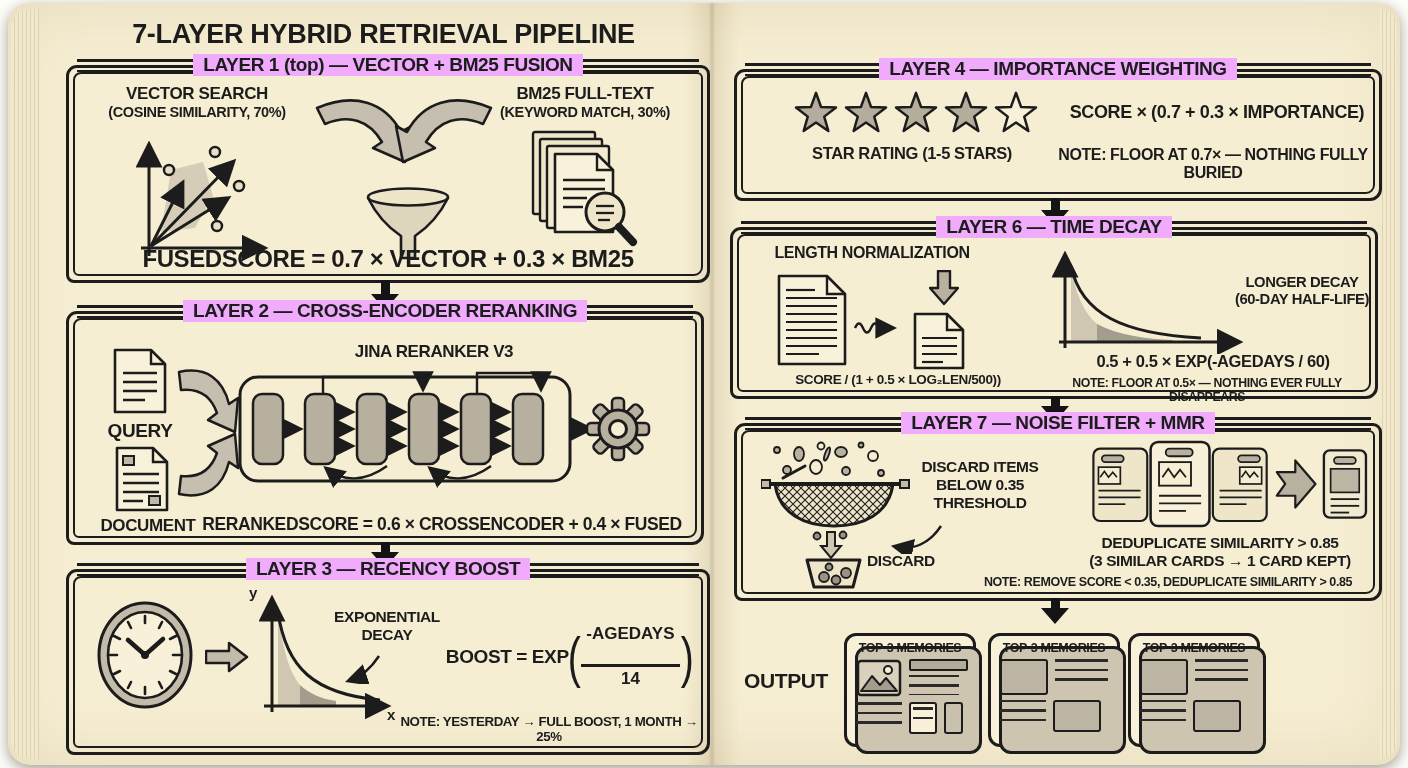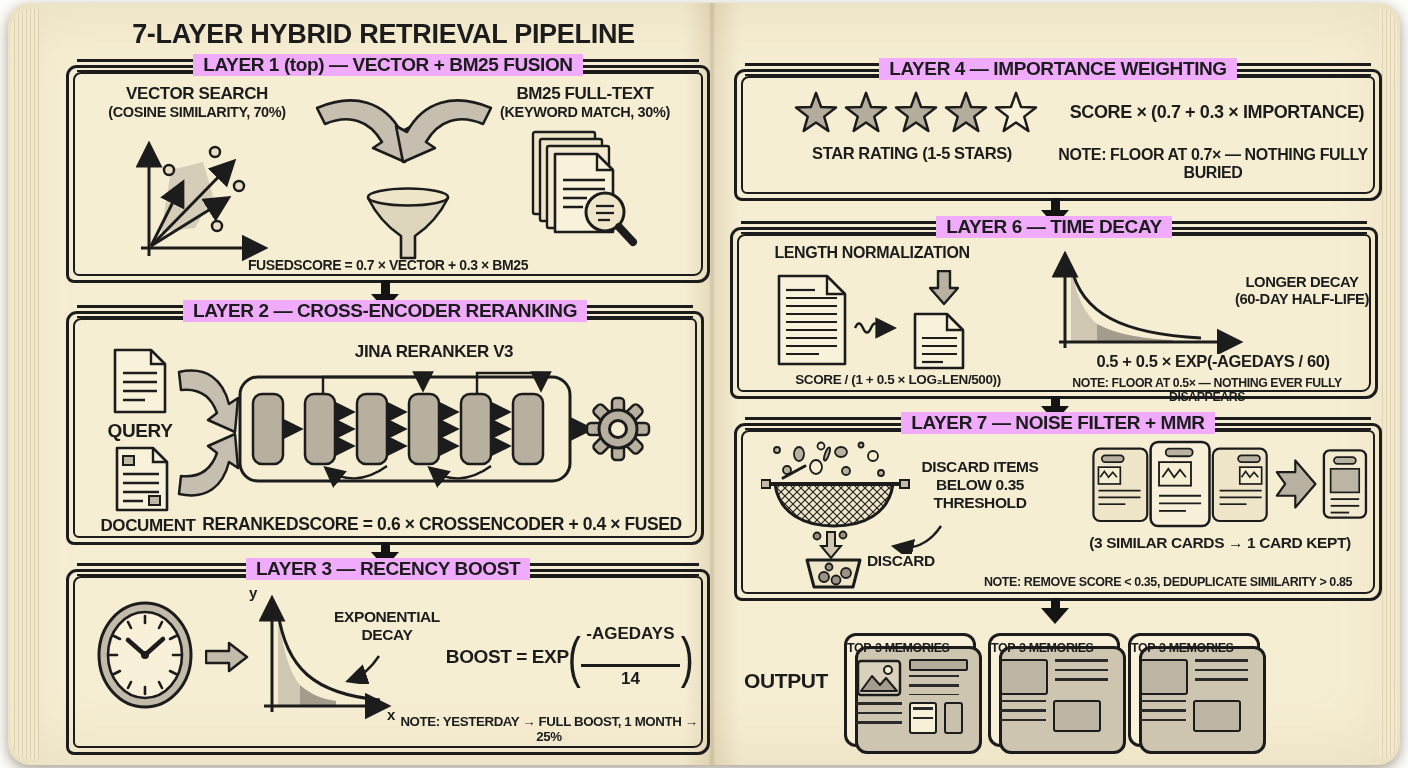--- a/index.html
+++ b/index.html
@@ -26,21 +26,21 @@
   .formula{font-weight:700;text-align:center;letter-spacing:-.4px}
   .bigformula{display:flex;align-items:center;justify-content:center;font-weight:700}
   .bigformula .pfx{font-size:19px;letter-spacing:-.4px}
   .bigformula .paren{font-size:56px;font-weight:400;line-height:.85;transform:scaleX(.7);margin:0 -4px}
   .frac{display:inline-flex;flex-direction:column;align-items:center;font-size:17px;margin:0 2px}
   .frac .num{border-bottom:3px solid #1c1c1c;padding:0 5px 20px}
   .frac .den{padding-top:2px}
   .lines3{background:repeating-linear-gradient(to bottom,#2a2a2a 0 2.5px,transparent 2.5px 9.5px)}
   .outcard{position:absolute;width:126px;height:108px;background:#f8f0d8;border:3px solid #1c1c1c;border-radius:12px;z-index:0}
   .outcard::after{content:"";position:absolute;left:8px;top:10px;right:-9px;bottom:-10px;background:#cdc5af;border:3px solid #1c1c1c;border-radius:12px;z-index:-1}
-  .octitle{font-size:12.5px;font-weight:700;letter-spacing:-.4px;padding-top:5px;white-space:nowrap}
+  .octitle{font-size:12.5px;font-weight:700;text-align:center;letter-spacing:-.4px;padding-top:5px;white-space:nowrap}
   .ocbody{padding:4px 9px 0;display:flex;flex-direction:column;gap:5px}
   .ocrow{display:flex;gap:7px;align-items:flex-start}
   .ocblock{background:#bdb5a4;border:2.5px solid #1c1c1c;border-radius:3px}
   .ocbar{background:#b3ab9a;border:2px solid #1c1c1c;border-radius:2px}
 </style>
 </head>
 <body>
 
 <div class="book">
   <div class="edge left"></div>
@@ -98,21 +98,21 @@
         <line x1="38" y1="50" x2="80" y2="50" stroke="#1c1c1c" stroke-width="2.5"></line>
         <line x1="38" y1="59" x2="80" y2="59" stroke="#1c1c1c" stroke-width="2.5"></line>
         <line x1="38" y1="68" x2="62" y2="68" stroke="#1c1c1c" stroke-width="2.5"></line>
         <line x1="38" y1="77" x2="58" y2="77" stroke="#1c1c1c" stroke-width="2.5"></line>
         <circle cx="80" cy="82" r="19" fill="#efe6ca" stroke="#1c1c1c" stroke-width="3"></circle>
         <line x1="71" y1="76" x2="89" y2="76" stroke="#1c1c1c" stroke-width="2.3"></line>
         <line x1="71" y1="83" x2="89" y2="83" stroke="#1c1c1c" stroke-width="2.3"></line>
         <line x1="73" y1="90" x2="85" y2="90" stroke="#1c1c1c" stroke-width="2.3"></line>
         <line x1="94" y1="97" x2="108" y2="112" stroke="#1c1c1c" stroke-width="8" stroke-linecap="round"></line>
       </svg>
-      <div class="abs formula" style="left:0;bottom:7px;width:100%;font-size:14px">FUSEDSCORE = 0.7 × VECTOR + 0.3 × BM25</div>
+      <div class="abs formula" style="left:0;bottom:7px;width:100%;font-size:24px">FUSEDSCORE = 0.7 × VECTOR + 0.3 × BM25</div>
     </section>
 
     <div class="flowarrow" style="left:312px;top:277px;height:30px">
         <div class="sh"></div>
         <div class="hd"></div>
       </div>
 
     <section class="sbox" style="left:10px;top:308px;width:632px;height:228px">
       <div class="bh">
         <span class="rule"></span>
@@ -453,20 +453,21 @@
         </g>
         <polygon points="228,38 250,38 250,24 274,52 250,80 250,66 228,66 238,52" fill="#b9b1a0" stroke="#1c1c1c" stroke-width="2.6" stroke-linejoin="round"></polygon>
         <rect x="284" y="12" width="50" height="80" rx="7" fill="#f2ead0" stroke="#1c1c1c" stroke-width="2.8"></rect>
         <rect x="296" y="20" width="26" height="8" rx="4" fill="#b9b1a0" stroke="#1c1c1c" stroke-width="2"></rect>
         <rect x="292" y="34" width="34" height="28" fill="#bdb5a4" stroke="#1c1c1c" stroke-width="2"></rect>
         <line x1="292" y1="70" x2="326" y2="70" stroke="#1c1c1c" stroke-width="2.2"></line>
         <line x1="292" y1="78" x2="326" y2="78" stroke="#1c1c1c" stroke-width="2.2"></line>
         <line x1="292" y1="86" x2="314" y2="86" stroke="#1c1c1c" stroke-width="2.2"></line>
       </svg>
       <div class="abs lbl" style="left:330px;top:108px;width:306px;font-size:15.5px">
+        <div>DEDUPLICATE SIMILARITY &gt; 0.85</div>
         <div>(3 SIMILAR CARDS → 1 CARD KEPT)</div>
       </div>
       <div class="abs formula" style="left:226px;top:149px;width:410px;font-size:12.5px">NOTE: REMOVE SCORE &lt; 0.35, DEDUPLICATE SIMILARITY &gt; 0.85</div>
     </section>
 
     <div class="flowarrow" style="left:318px;top:595px;height:26px">
         <div class="sh"></div>
         <div class="hd"></div>
       </div>
 

